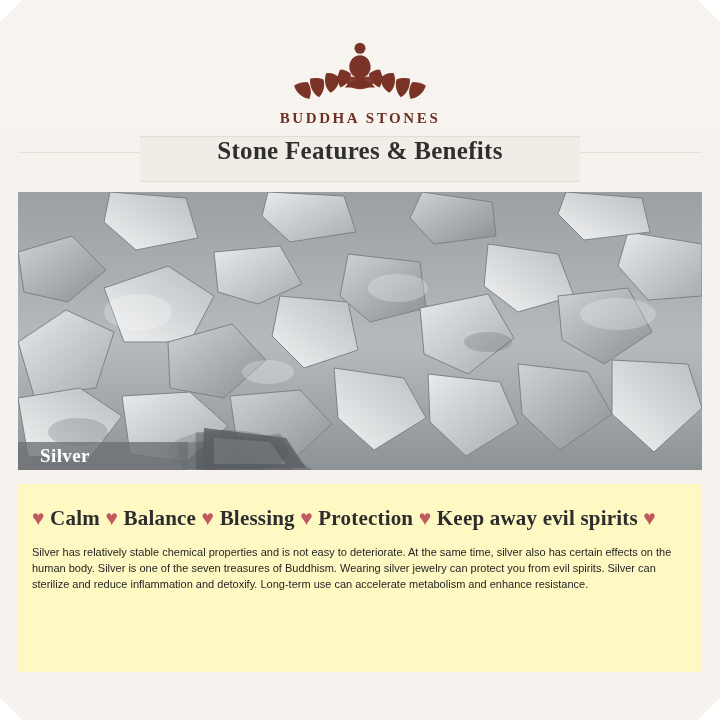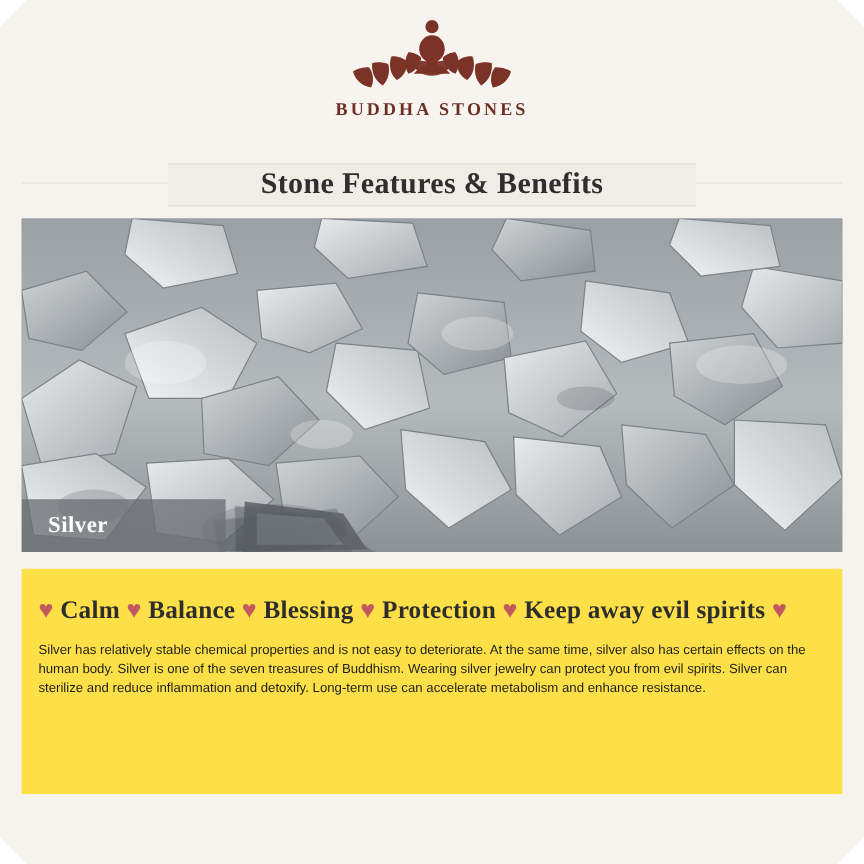--- a/index.html
+++ b/index.html
@@ -24,42 +24,41 @@
 
   
   .header {
     position: relative;
     height: 130px;
     background: #f7f4f0;
     display: flex;
     flex-direction: column;
     align-items: center;
     justify-content: flex-start;
-    padding-top: 8px;
+    padding-top: 34px;
   }
   .logo-mark { width: 178px; height: 72px; display: block; }
   .brand-name {
     margin-top: 4px;
     font-size: 15px;
     letter-spacing: 2.6px;
     font-weight: bold;
     color: #6d2f24;
     font-family: "Liberation Serif", serif;
   }
 
   
   .title-band {
     position: relative;
     margin: 6px 140px 0 140px;
     background: #f0ece6;
     border-top: 1px solid #e3ddd4;
     border-bottom: 1px solid #e3ddd4;
-    height: 36px;
+    height: 46px;
     display: flex;
-    align-items: center;
     justify-content: center;
     z-index: 3;
   }
   .title-band .title {
     font-family: "Liberation Serif", serif;
     font-weight: bold;
     font-size: 25px;
     color: #2f2f2f;
     letter-spacing: .3px;
   }
@@ -78,38 +77,38 @@
     margin: 10px 18px 0 18px;
     height: 278px;
     overflow: hidden;
     background: #8e9297;
   }
   .hero svg { display: block; width: 100%; height: 100%; }
 
   .stone-label {
     position: absolute;
     left: 0; bottom: 0;
-    width: 170px; height: 44px;
+    width: 170px; height: 28px;
     background: rgba(108,112,116,.78);
     display: flex;
     align-items: center;
     padding-left: 22px;
   }
   .stone-label span {
     color: #ffffff;
     font-size: 19px;
     font-weight: bold;
     font-family: "Liberation Serif", serif;
     letter-spacing: .4px;
   }
 
   
   .content {
     margin: 14px 18px 0 18px;
-    background: #fde047;
+    background: #fef9c3;
     padding: 22px 20px 18px 14px;
     height: 188px;
   }
   .keywords {
     font-family: "Liberation Serif", serif;
     font-weight: bold;
     font-size: 21px;
     color: #2d2d2d;
     margin-bottom: 14px;
     white-space: nowrap;

